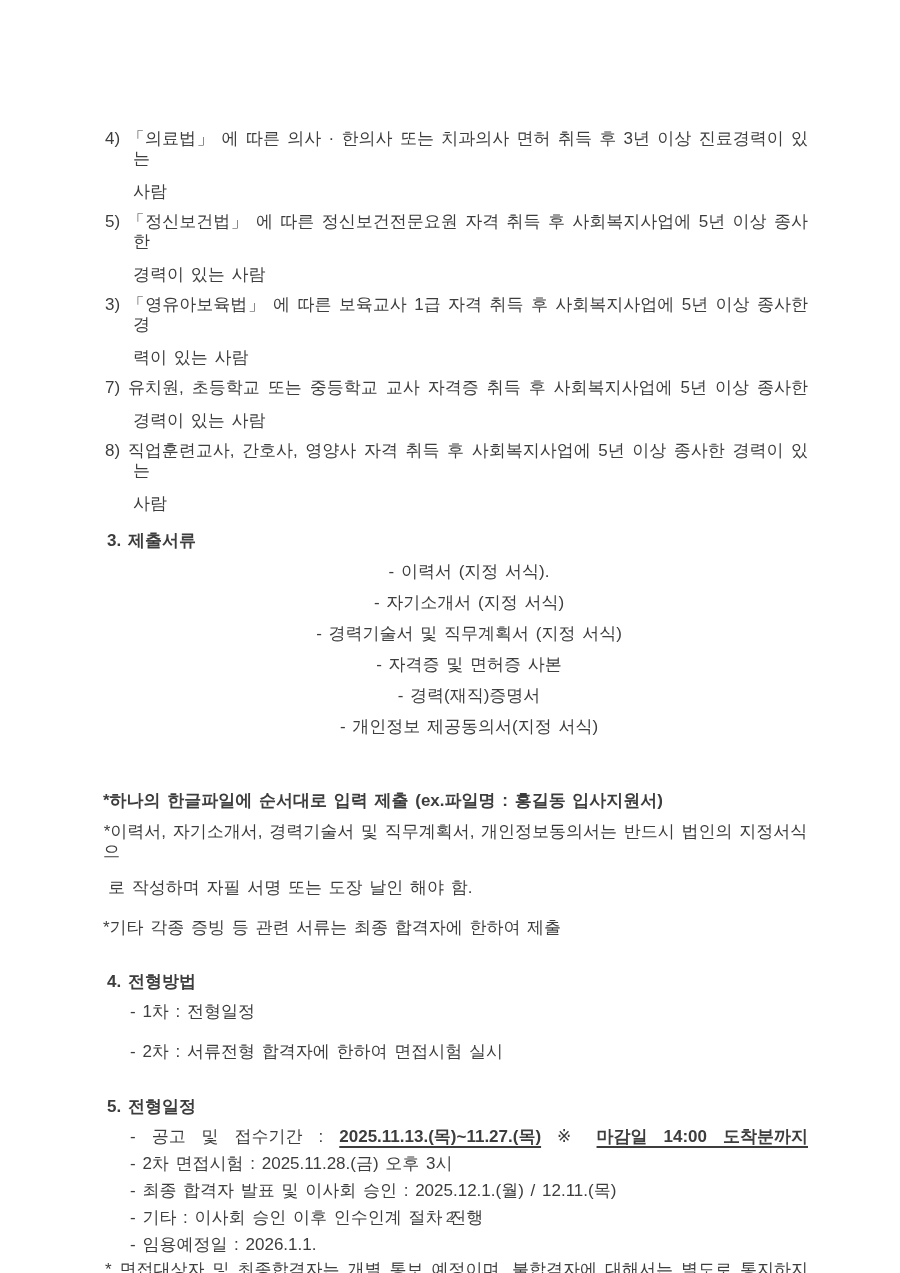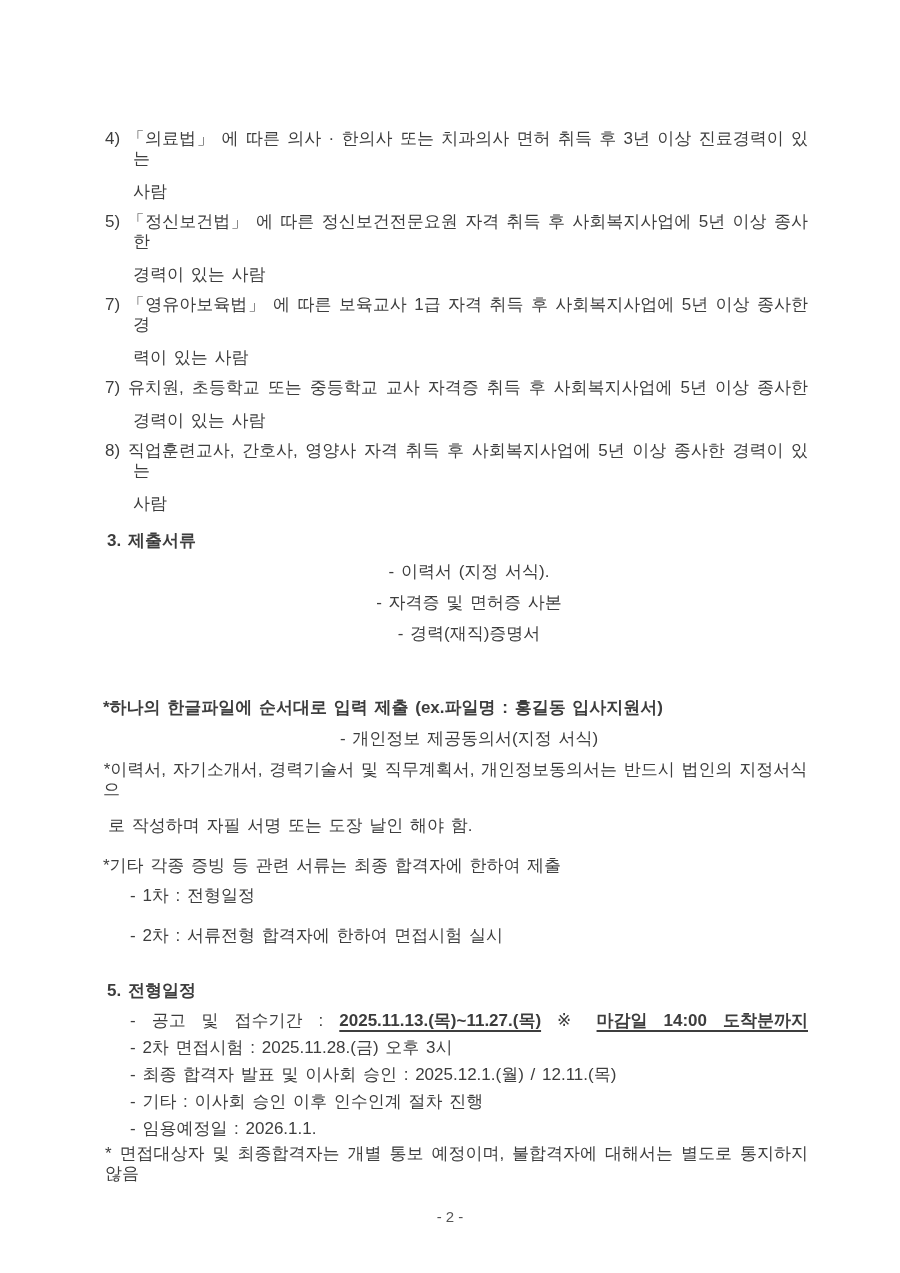--- a/index.html
+++ b/index.html
@@ -69,40 +69,43 @@
 
 <div class="page">
   <div class="content">
 
     <div class="ln j hang1 mt-first">4) 「의료법」 에 따른 의사 · 한의사 또는 치과의사 면허 취득 후 3년 이상 진료경력이 있는</div>
     <div class="ln hang2 mt13">사람</div>
 
     <div class="ln j hang1 mt10">5) 「정신보건법」 에 따른 정신보건전문요원 자격 취득 후 사회복지사업에 5년 이상 종사한</div>
     <div class="ln hang2 mt13">경력이 있는 사람</div>
 
-    <div class="ln j hang1 mt10">7) 「영유아보육법」 에 따른 보육교사 1급 자격 취득 후 사회복지사업에 5년 이상 종사한 경</div>
+    <div class="ln j hang1 mt10">3) 「영유아보육법」 에 따른 보육교사 1급 자격 취득 후 사회복지사업에 5년 이상 종사한 경</div>
     <div class="ln hang2 mt13">력이 있는 사람</div>
 
     <div class="ln j hang1 mt10">7) 유치원, 초등학교 또는 중등학교 교사 자격증 취득 후 사회복지사업에 5년 이상 종사한</div>
     <div class="ln hang2 mt13">경력이 있는 사람</div>
 
     <div class="ln j hang1 mt10">8) 직업훈련교사, 간호사, 영양사 자격 취득 후 사회복지사업에 5년 이상 종사한 경력이 있는</div>
     <div class="ln hang2 mt13">사람</div>
 
     <div class="ln head mt17">3. 제출서류</div>
     <div class="ln indent-dash mt11">- 이력서 (지정 서식).</div>
+    <div class="ln indent-dash mt11">- 자기소개서 (지정 서식)</div>
+    <div class="ln indent-dash mt11">- 경력기술서 및 직무계획서 (지정 서식)</div>
     <div class="ln indent-dash mt11">- 자격증 및 면허증 사본</div>
     <div class="ln indent-dash mt11">- 경력(재직)증명서</div>
+    <div class="ln indent-dash mt11">- 개인정보 제공동의서(지정 서식)</div>
+
     <div class="ln b star mt54">*하나의 한글파일에 순서대로 입력 제출 (ex.파일명 : 홍길동 입사지원서)</div>
-
-    <div class="ln indent-dash mt11">- 개인정보 제공동의서(지정 서식)</div>
     <div class="ln j star mt11">*이력서, 자기소개서, 경력기술서 및 직무계획서, 개인정보동의서는 반드시 법인의 지정서식으</div>
     <div class="ln indent-sm mt8">로 작성하며 자필 서명 또는 도장 날인 해야 함.</div>
     <div class="ln star mt6">*기타 각종 증빙 등 관련 서류는 최종 합격자에 한하여 제출</div>
 
+    <div class="ln head mt34">4. 전형방법</div>
     <div class="ln indent-dash mt10">- 1차 : 전형일정</div>
     <div class="ln indent-dash mt6">- 2차 : 서류전형 합격자에 한하여 면접시험 실시</div>
 
     <div class="ln head mt35">5. 전형일정</div>
     <div class="ln j indent-dash mt10">
       <span>- 공고 및 접수기간 : </span><span class="u">2025.11.13.(목)~11.27.(목)</span><span> ※ </span><span class="u">마감일 14:00 도착분까지</span>
     </div>
     <div class="ln indent-dash mt7">- 2차 면접시험 : 2025.11.28.(금) 오후 3시</div>
     <div class="ln indent-dash mt7">- 최종 합격자 발표 및 이사회 승인 : 2025.12.1.(월) / 12.11.(목)</div>
     <div class="ln indent-dash mt7">- 기타 : 이사회 승인 이후 인수인계 절차 진행</div>

